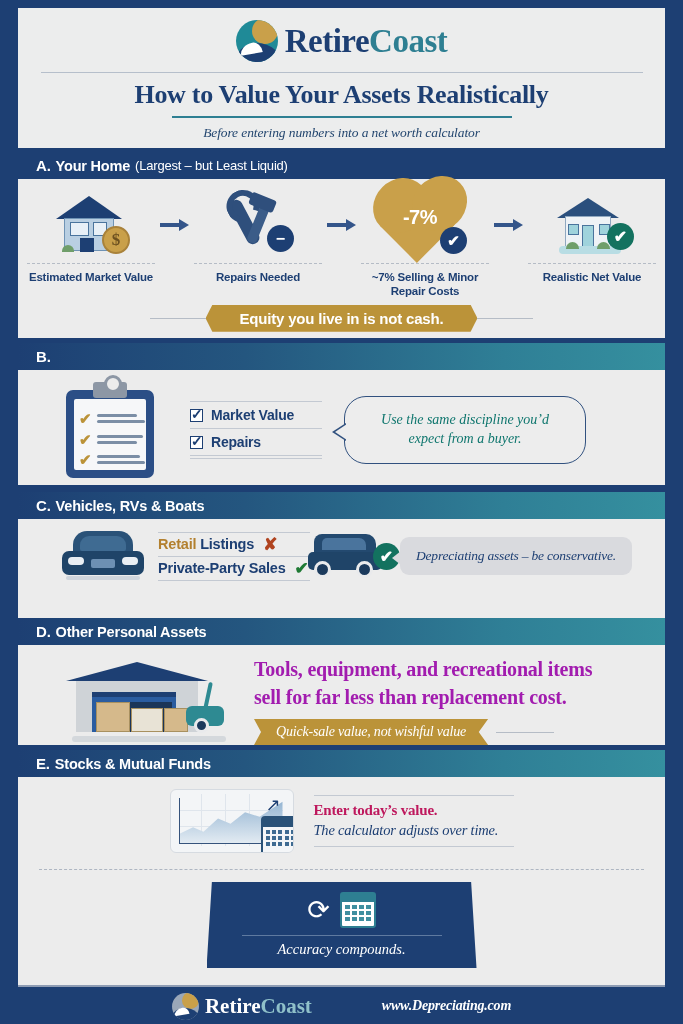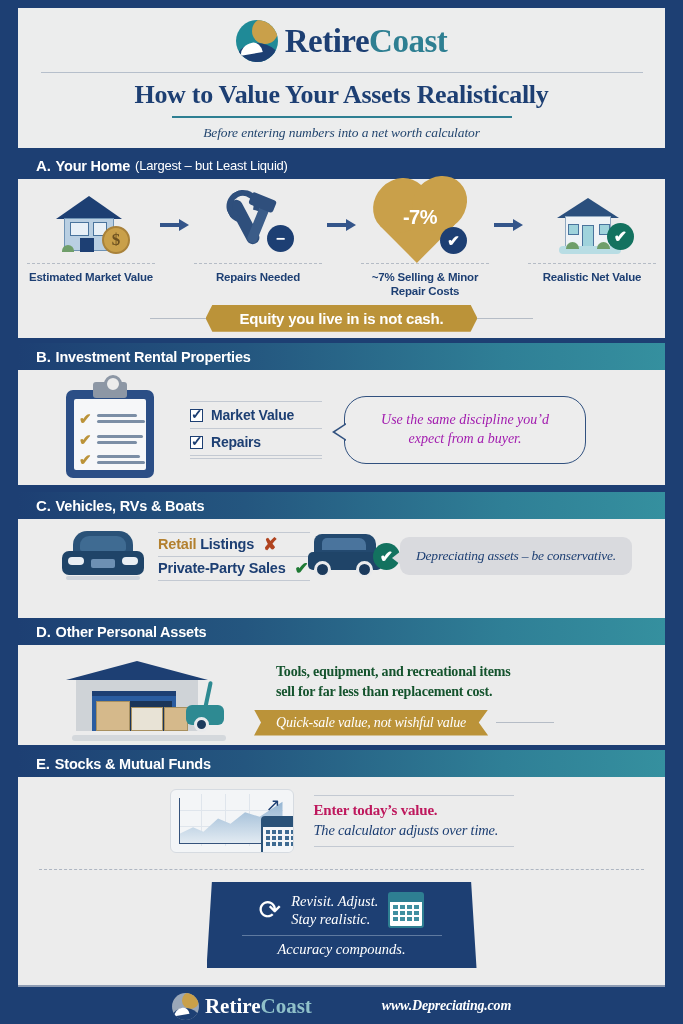--- a/index.html
+++ b/index.html
@@ -274,21 +274,21 @@
     content: '✓'; position: absolute; left: 0px; top: -4px;
     font-size: 14px; color: #1d3f73; font-weight: 700;
   }
   .b-item .txt { font-size: 14px; font-weight: 700; color: #1d3f73; letter-spacing: -0.2px; }
   .b-sep { width: 132px; height: 1px; background: #c3c9d2; }
 
   .bubble {
     position: relative; margin-left: 22px;
     width: 242px; padding: 14px 12px;
     border: 1.6px solid #31517f; border-radius: 22px;
-    background: #ededed; color: #a21caf;
+    background: #ededed; color: #0f766e;
     font-family: "Liberation Serif", serif;
     font-style: italic; font-size: 14px; text-align: center; line-height: 1.35;
   }
   .bubble:before {
     content: ''; position: absolute; left: -13px; top: 26px;
     width: 0; height: 0;
     border-top: 9px solid transparent; border-bottom: 9px solid transparent;
     border-right: 14px solid #31517f;
   }
   .bubble:after {
@@ -409,21 +409,21 @@
     background: #2e8a92; transform: rotate(12deg); border-radius: 3px;
   }
   .garage .gshadow {
     position: absolute; left: 14px; bottom: 2px; width: 154px; height: 6px;
     background: #d4d8dc; border-radius: 4px;
   }
 
   .d-text { margin-left: 16px; }
   .d-text .line {
     font-family: "Liberation Serif", serif; font-weight: 700;
-    font-size: 14px; color: #14532d; line-height: 1.4; letter-spacing: -0.2px; margin-left: 22px;
+    font-size: 20px; color: #a21caf; line-height: 1.4; letter-spacing: -0.2px;
   }
   .d-ribbon-row { display: flex; align-items: center; margin-top: 8px; }
   .d-ribbon {
     background: #bb9339; color: #fff;
     font-family: "Liberation Serif", serif; font-style: italic;
     font-size: 14px; padding: 5px 22px;
     clip-path: polygon(0 0, 100% 0, 96% 50%, 100% 100%, 0 100%, 3% 50%);
     letter-spacing: -0.2px;
   }
   .d-ribbon-line { width: 58px; height: 1px; background: #b5bcc6; margin-left: 8px; }
@@ -632,21 +632,20 @@
 
     <div class="ribbon-row">
       <span class="ribbon-line"></span>
       <div class="ribbon">Equity you live in is not cash.</div>
       <span class="ribbon-line"></span>
     </div>
   </div>
 
   <div class="sec-bar grad" style="top:343px;">
     <span class="sec-letter">B.</span>
-    <span class="sec-title">Investment Rental Properties</span>
   </div>
 
   <div class="panel" style="top:370px; height:115px;">
     <div class="b-row">
 
       <div class="clipboard">
         <div class="board"></div>
         <div class="paper"></div>
         <div class="clip"></div>
         <div class="cb-item" style="top:29px;">
@@ -823,24 +822,20 @@
       </div>
 
     </div>
 
     <div class="e-dash"></div>
 
     <div class="close-wrap">
       <div class="close-banner">
         <div class="cb-top">
           <span class="refresh">⟳</span>
-          <div class="cb-txt">
-            <div>Revisit. Adjust.</div>
-            <div>Stay realistic.</div>
-          </div>
           <div class="cal2">
             <div class="h"></div>
             <div class="g">
                 <i></i>
                 <i></i>
                 <i></i>
                 <i></i>
                 <i></i>
                 <i></i>
                 <i></i>

